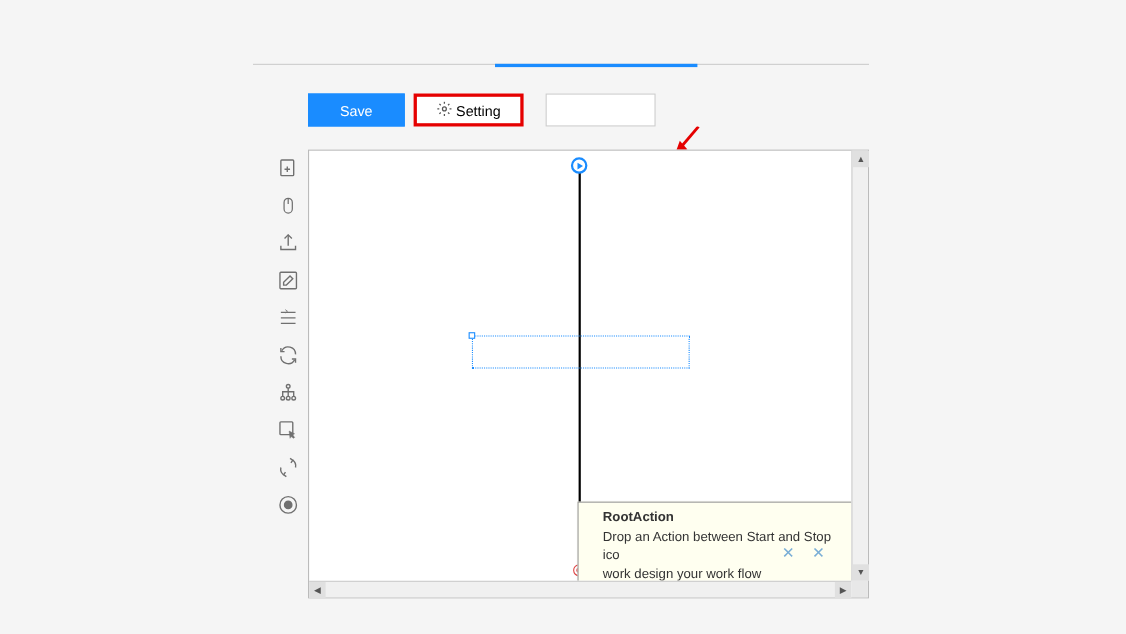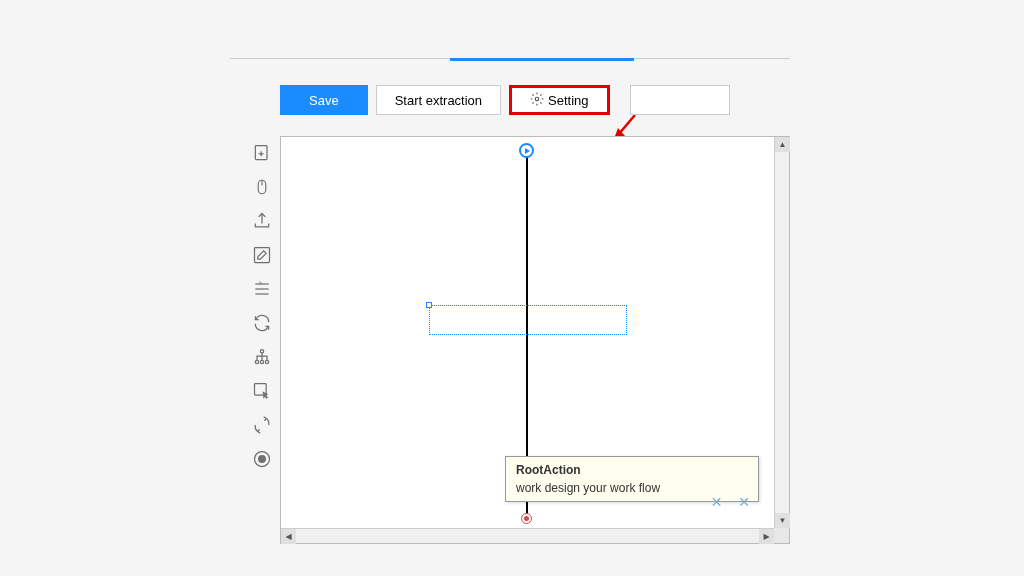--- a/index.html
+++ b/index.html
@@ -241,26 +241,26 @@
     .resize-handle {
       position: absolute;
       width: 6px;
       height: 6px;
       background: #fff;
       border: 1px solid #1a8cff;
     }
     .rh-tl { left: -4px; top: -4px; }
     .tooltip {
       position: absolute;
-      left: 224px;
+      left: 244px;
       top: 319px;
       width: 254px;
       background: #fffff0;
       border: 1px solid #999;
-      padding: 5px 10px;
+      padding: 5px 22px;
       font-size: 12px;
       line-height: 1.35;
       box-shadow: 1px 1px 3px rgba(0,0,0,0.15);
     }
     .tooltip-title {
       font-weight: bold;
       margin-bottom: 2px;
     }
     .mini-actions {
       position: absolute;
@@ -276,21 +276,20 @@
     }
   </style>
 </head>
 <body>
 
 <div class="top-divider"></div>
 <div class="tab-indicator"></div>
 
 <div class="toolbar">
   <button class="btn btn-primary">Save</button>
-  <button class="btn">Start extraction</button>
   <button class="btn setting-highlight">
     <span>
       <svg class="gear-icon" viewBox="0 0 24 24" fill="none" stroke="#555" stroke-width="2">
         <circle cx="12" cy="12" r="3"></circle>
         <path d="M12 1v3m0 16v3M4.22 4.22l2.12 2.12m11.32 11.32l2.12 2.12M1 12h3m16 0h3M4.22 19.78l2.12-2.12m11.32-11.32l2.12-2.12"></path>
       </svg>
     </span>
     <span>Setting</span>
   </button>
   <div class="white-box"></div>
@@ -381,20 +380,21 @@
       <div class="flow-line"></div>
       <div class="start-node"></div>
       <div class="stop-node"></div>
 
       <div class="action-node-wrapper">
         <div class="resize-handle rh-tl"></div>
       </div>
 
       <div class="tooltip">
         <div class="tooltip-title">RootAction</div>
+        <div>Drop an Action between Start and Stop ico</div>
         <div>work design your work flow</div>
       </div>
 
       <div class="mini-actions">✕ ✕</div>
     </div>
 
     <div class="vscroll">
       <div class="vscroll-up">▲</div>
       <div class="vscroll-down">▼</div>
     </div>

